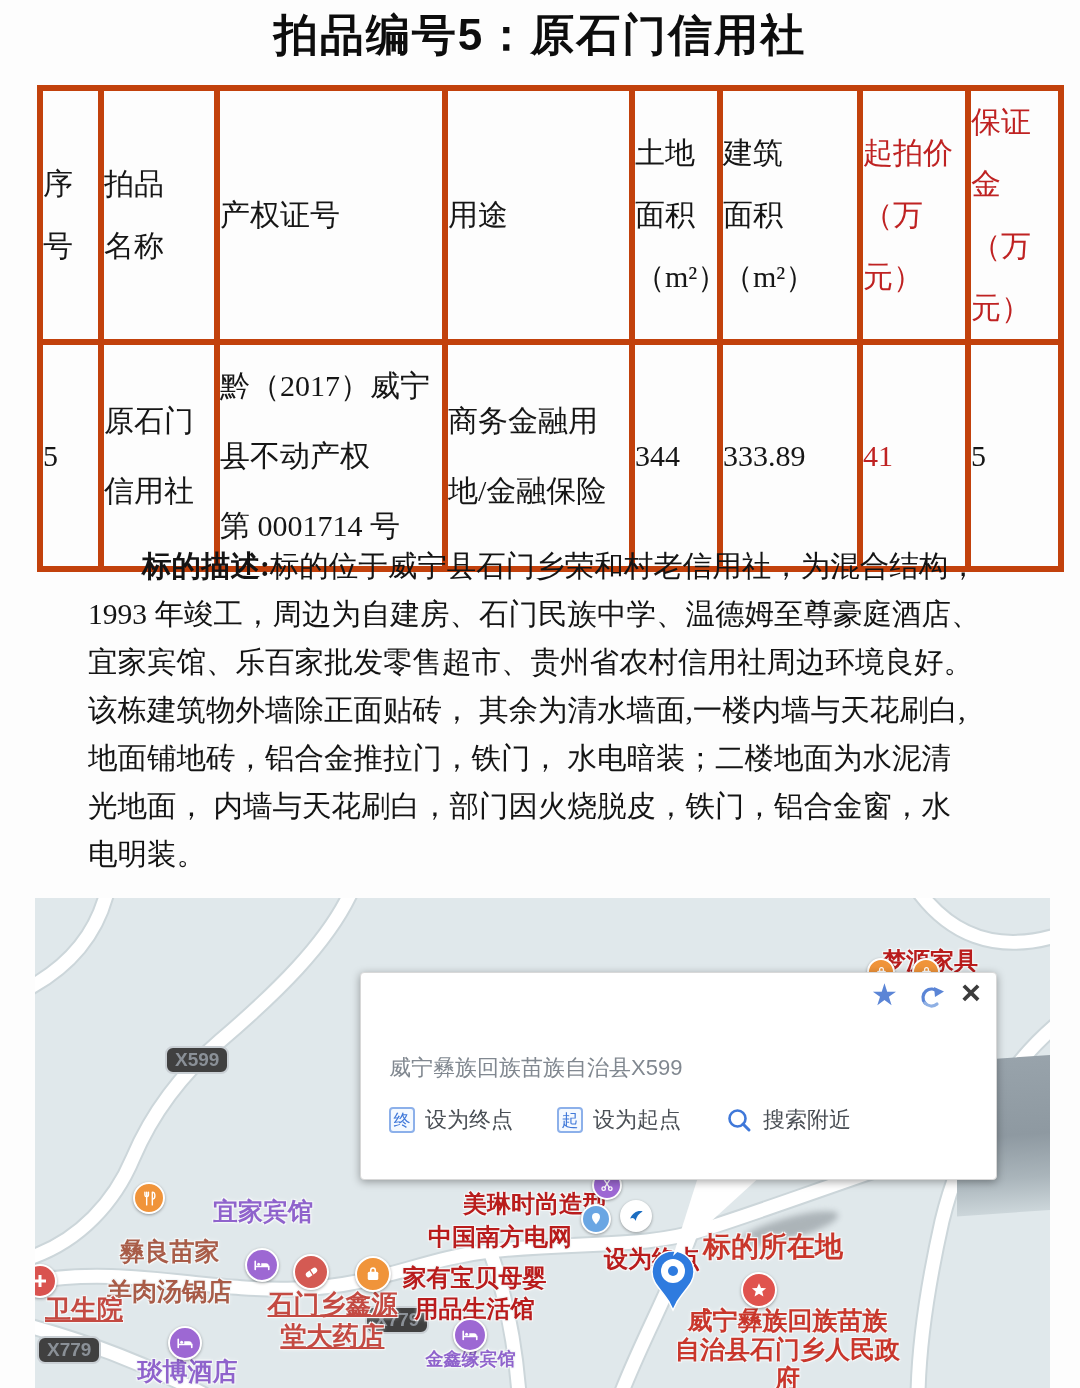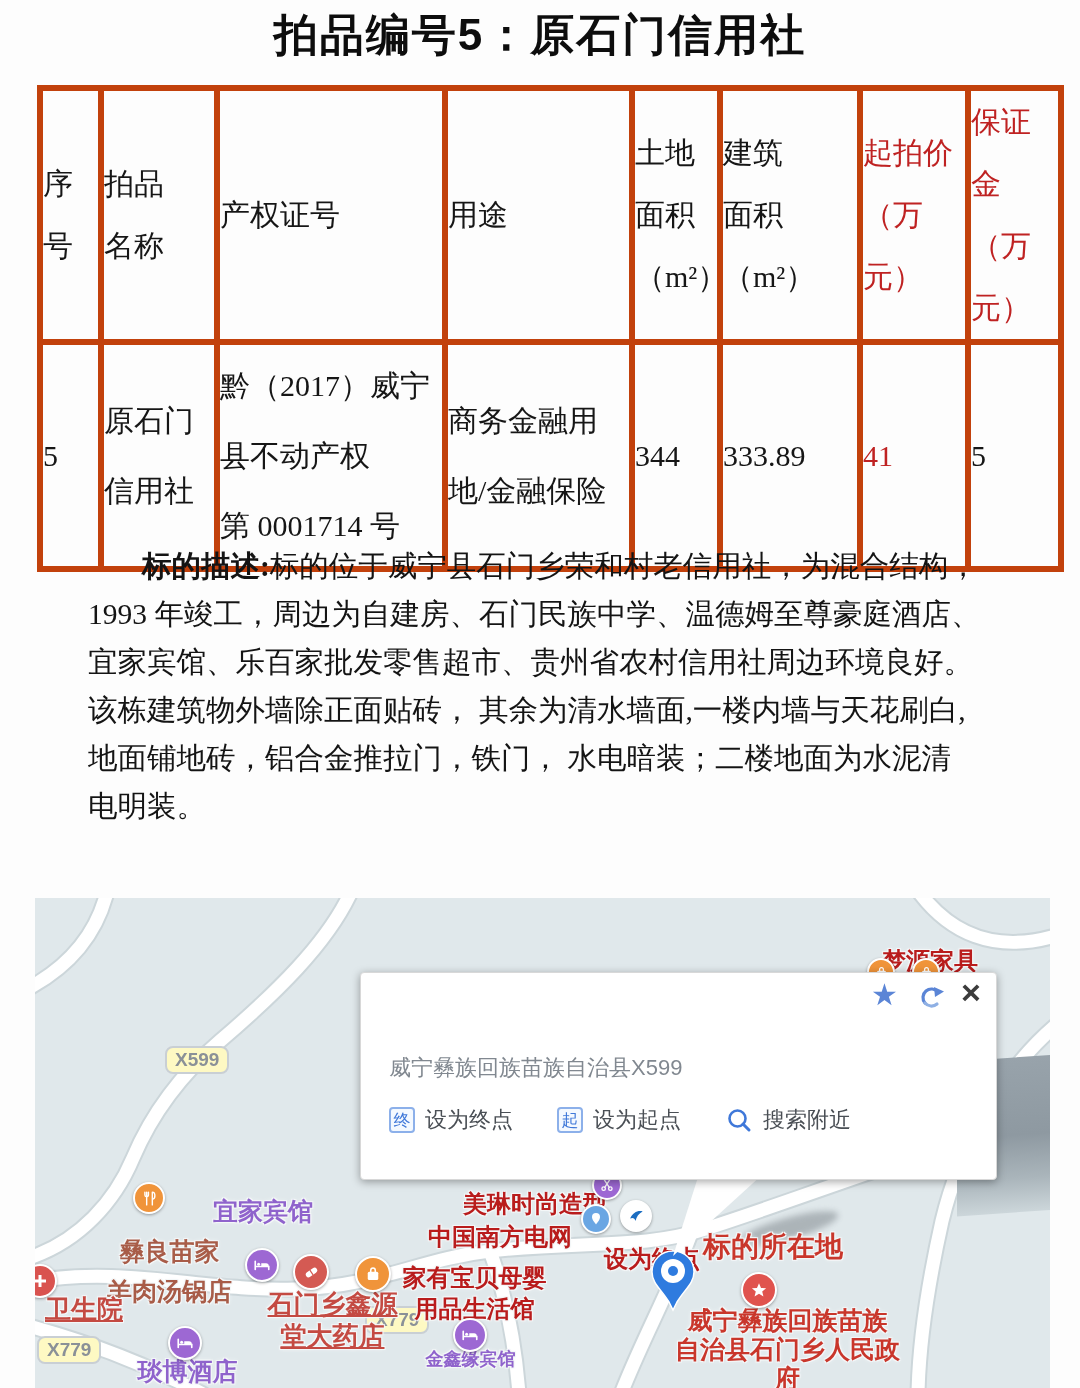--- a/index.html
+++ b/index.html
@@ -26,21 +26,21 @@
   .desc .indent{text-indent:54px;}
   .desc .dlabel{font-weight:bold;}
   
   .map{position:absolute;left:35px;top:898px;width:1015px;height:490px;background:#e0e8eb;overflow:hidden;}
   .map svg.roads{position:absolute;left:0;top:0;z-index:1;}
   .grayband{position:absolute;left:922px;top:160px;width:98px;height:155px;z-index:2;
     background:linear-gradient(180deg,#98a3ab 0%,#8e99a1 50%,#aab5bb 78%,#ccd6da 100%);
     transform:skewY(-4deg);}
   .smudge{position:absolute;left:700px;top:320px;width:105px;height:22px;background:#6e767c;
     opacity:.45;border-radius:50%;filter:blur(3px);transform:rotate(-16deg);z-index:3;}
-  .roadlbl{position:absolute;z-index:5;background:#fef9c3;border:2px solid #c9cfd4;border-radius:8px;
+  .roadlbl{position:absolute;z-index:5;background:#404040;border:2px solid #c9cfd4;border-radius:8px;
     color:#8a9097;font-size:19px;font-weight:bold;padding:1px 8px;}
   .mlabel{position:absolute;z-index:10;font-weight:bold;text-align:center;white-space:pre-line;
     text-shadow:-1px -1px 0 #f4f7f8,1px -1px 0 #f4f7f8,-1px 1px 0 #f4f7f8,1px 1px 0 #f4f7f8,0 0 4px #f4f7f8;
     font-size:24px;line-height:30px;}
   .lbl-purple{color:#8f63cc;}
   .lbl-red{color:#c44a42;text-decoration:underline;}
   .lbl-brown{color:#a85c48;}
   .lbl-dark{color:#b91c1c;margin-top:14px;}
   .lbl-target{color:#c9362b;font-size:28px;}
   .lbl-gov{color:#c9362b;font-size:25px;line-height:29px;}
@@ -121,20 +121,21 @@
     </tr>
   </tbody>
     </table>
 
   <div class="desc">
     <div class="dline indent"><span class="dlabel">标的描述:</span><span>标的位于威宁县石门乡荣和村老信用社，为混合结构，</span></div>
     <div class="dline">1993 年竣工，周边为自建房、石门民族中学、温德姆至尊豪庭酒店、</div>
     <div class="dline">宜家宾馆、乐百家批发零售超市、贵州省农村信用社周边环境良好。</div>
     <div class="dline">该栋建筑物外墙除正面贴砖， 其余为清水墙面,一楼内墙与天花刷白,</div>
     <div class="dline">地面铺地砖，铝合金推拉门，铁门， 水电暗装；二楼地面为水泥清</div>
+    <div class="dline">光地面， 内墙与天花刷白，部门因火烧脱皮，铁门，铝合金窗，水</div>
     <div class="dline">电明装。</div>
   </div>
 
   <div class="map">
 
     <svg class="roads" width="1015" height="490" viewBox="0 0 1015 490">
       <defs>
         <g id="roadset">
           <path d="M72,-6 C62,34 38,66 -6,90"></path>
           <path d="M316,-6 C292,46 240,96 185,143 C150,173 118,213 98,260 C80,303 45,343 -6,360"></path>

